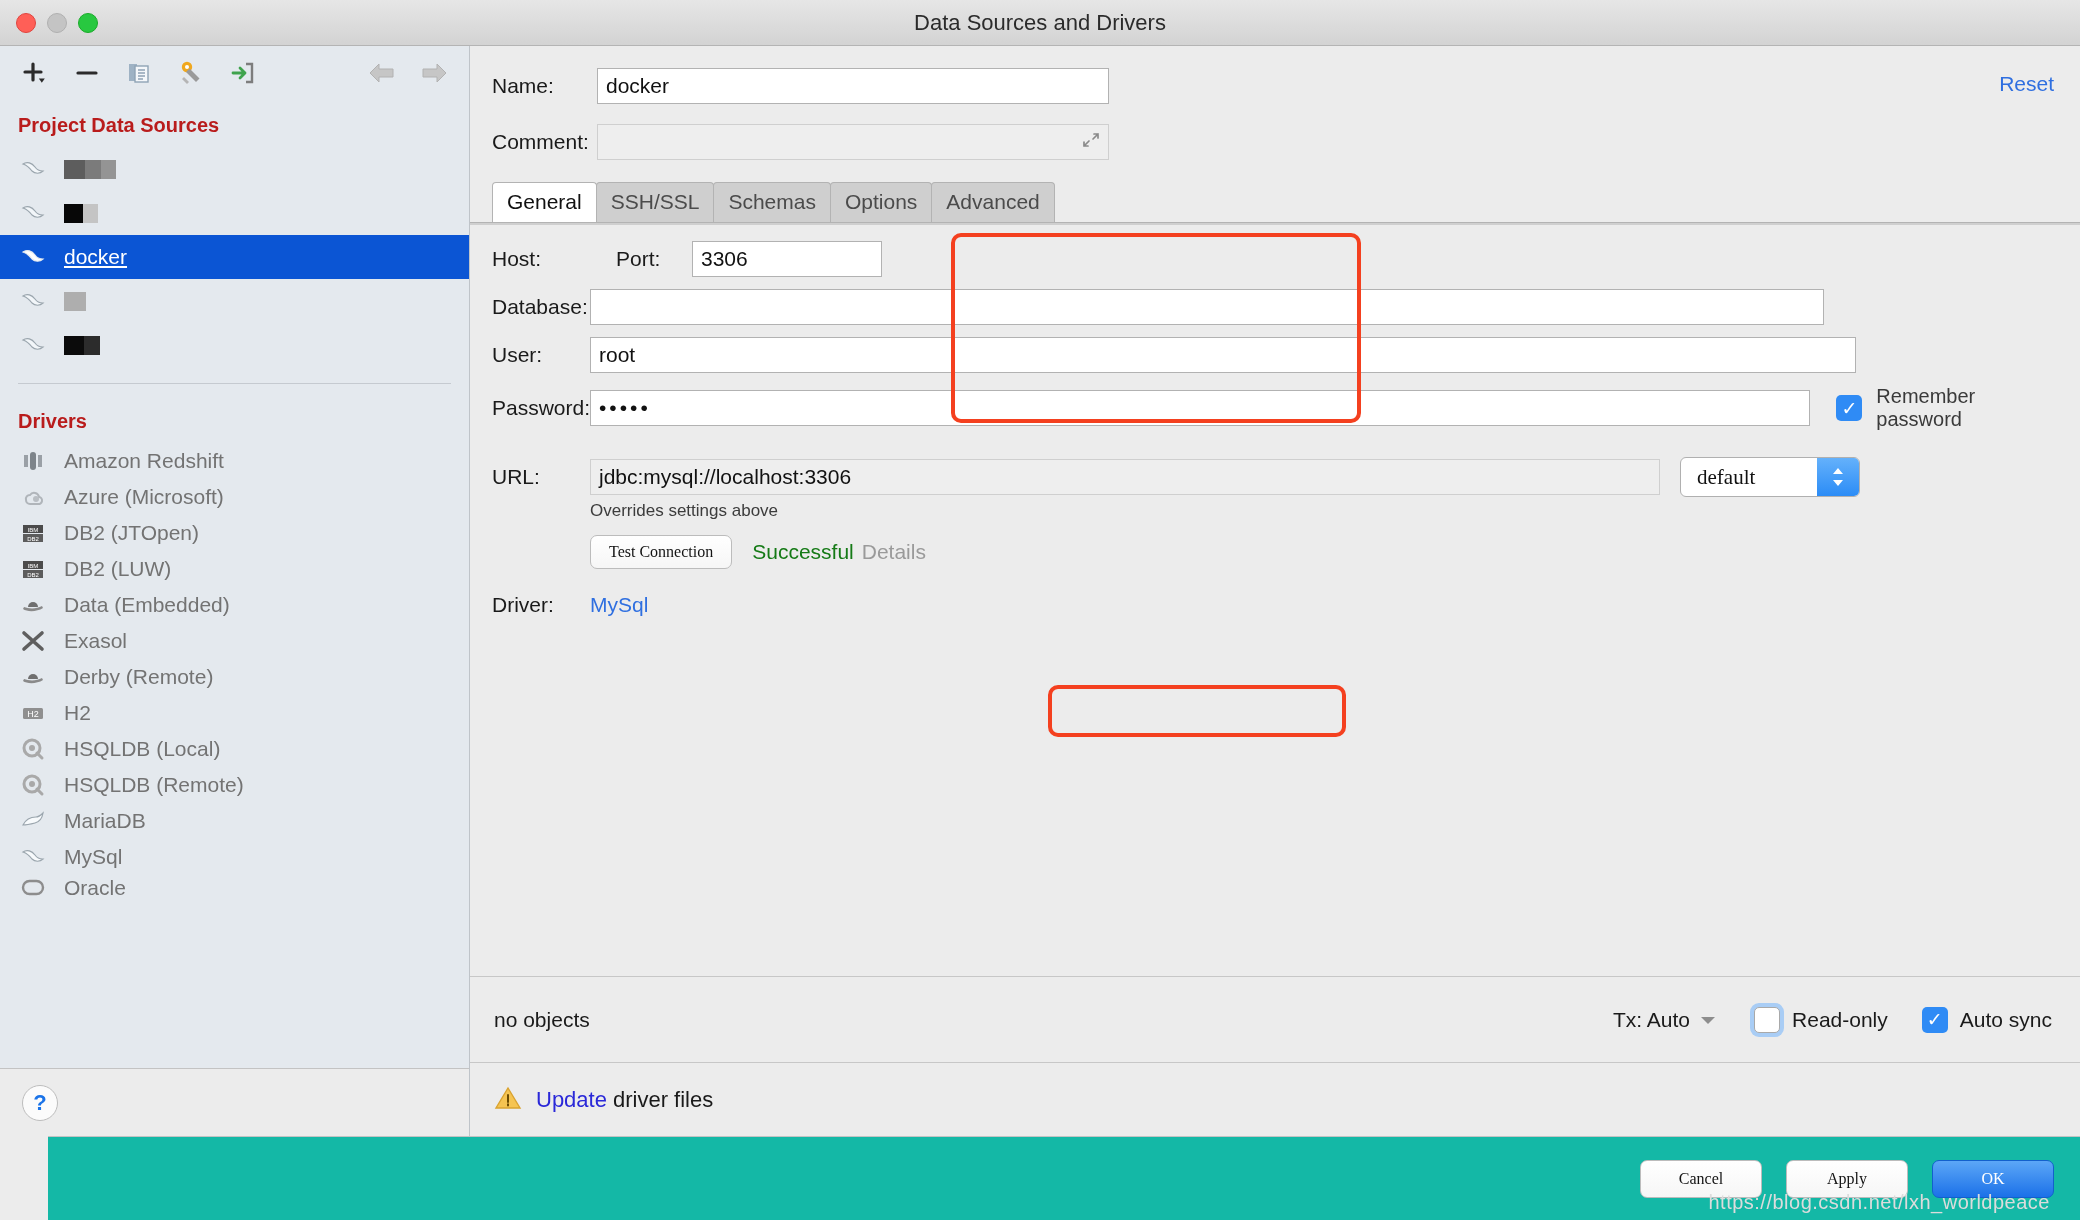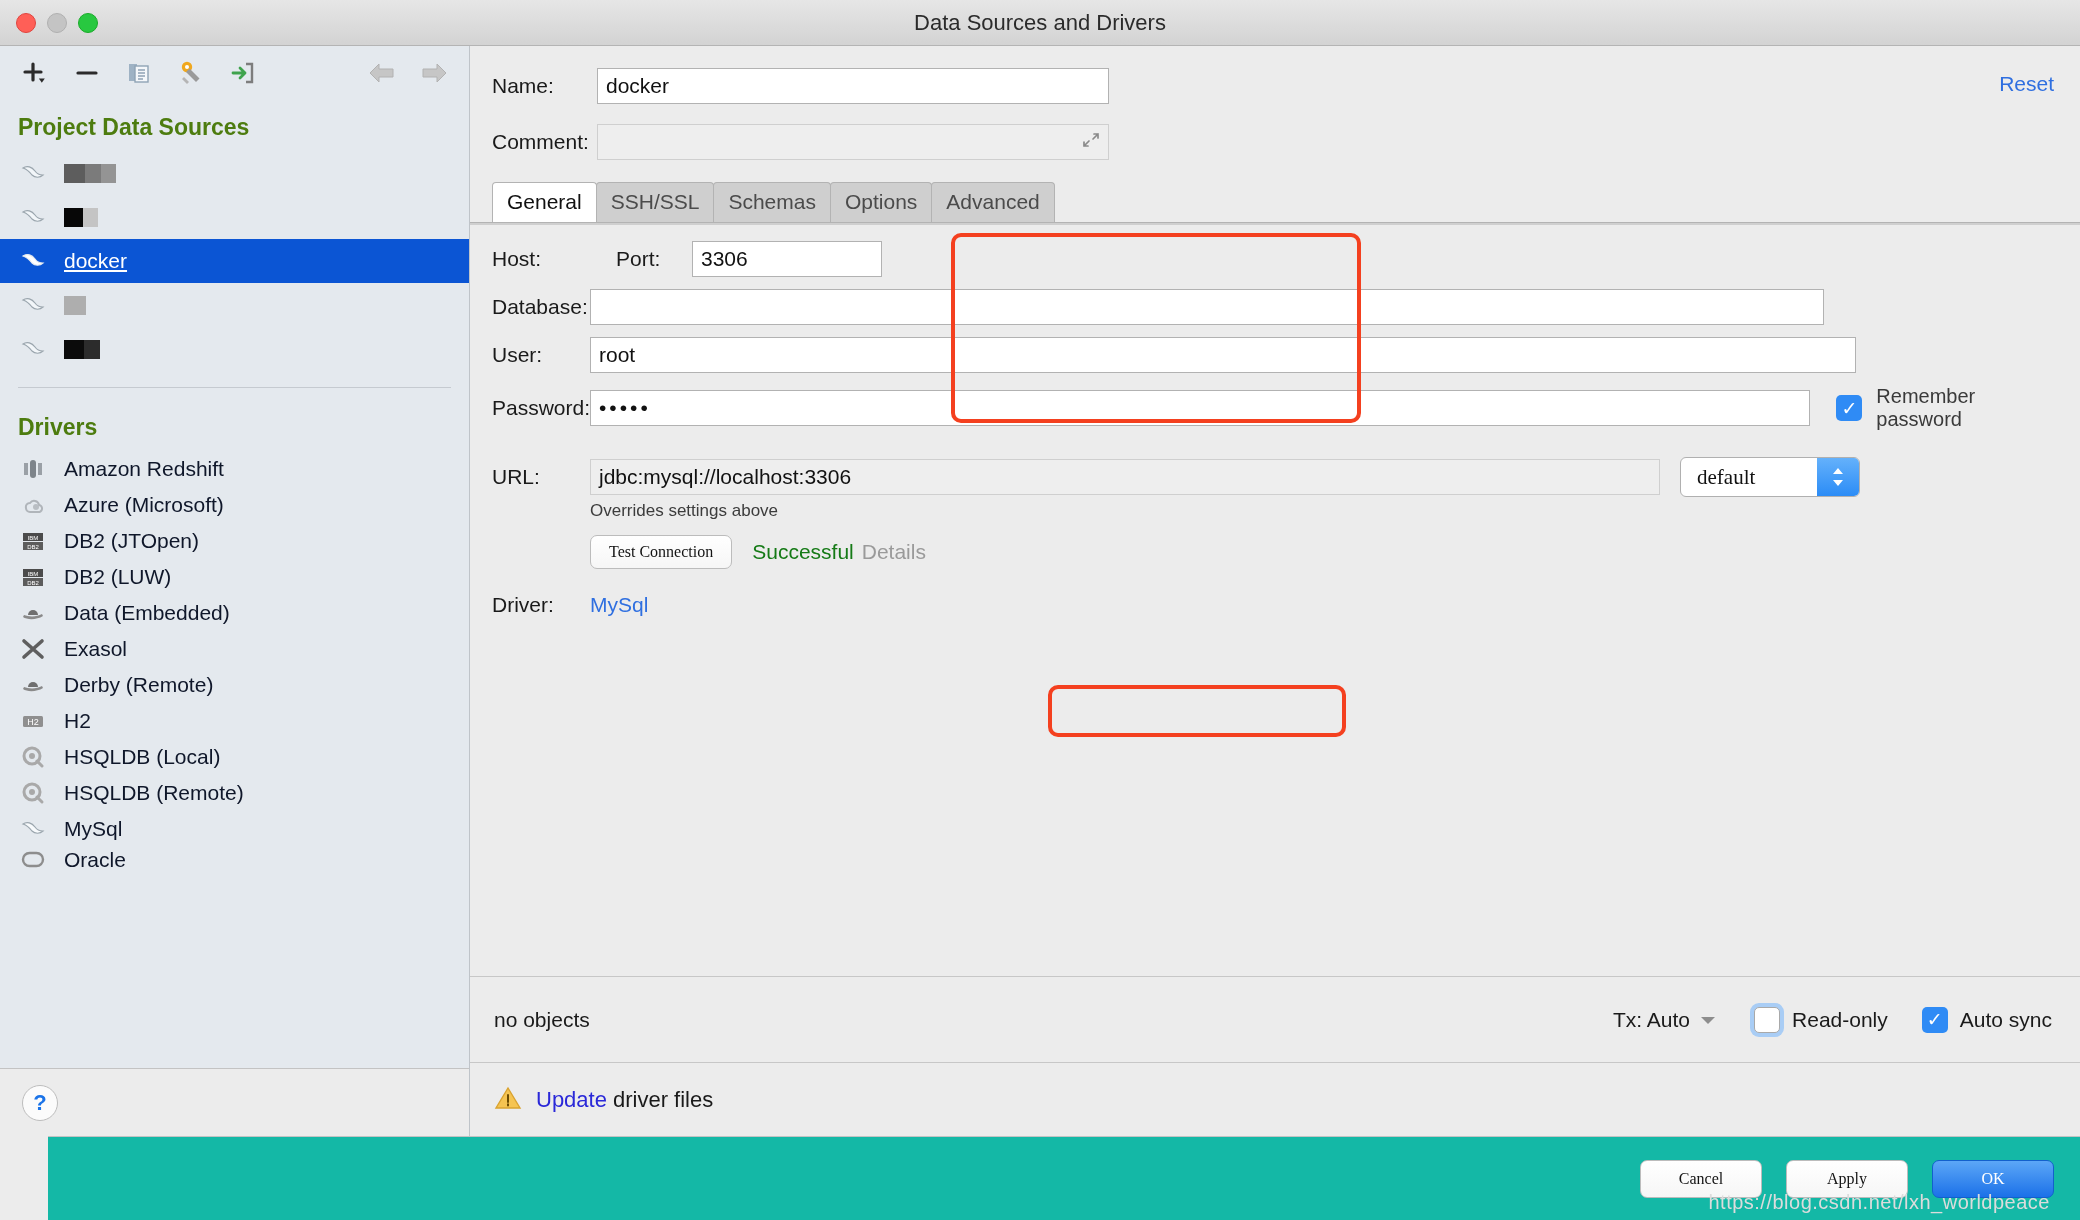--- a/index.html
+++ b/index.html
@@ -48,21 +48,21 @@
   .lefttoolbar {
     height: 54px; flex: 0 0 54px;
     display: flex; align-items: center; gap: 22px;
     padding: 0 20px;
     position: relative;
   }
   .tb-ico { width: 30px; height: 30px; display:flex; align-items:center; justify-content:center; cursor: default; }
   .tb-right { position: absolute; right: 20px; display: flex; gap: 22px; }
 
   .sec-title {
-    font-size: 23px; font-weight: bold; color: #4d7c0f;
+    font-size: 20px; font-weight: bold; color: #b91c1c;
     padding: 14px 18px 10px 18px;
   }
   .ds-list { padding-bottom: 6px; }
   .ds-row {
     height: 44px; display: flex; align-items: center; gap: 16px;
     padding: 0 18px; font-size: 21px; color: #1d1d1d;
   }
   .ds-row.selected { background: #0b55d4; color: #fff; }
   .ds-row .dsicon { width: 30px; flex: 0 0 30px; display:flex; align-items:center; justify-content:center; }
   .redact { display: inline-block; height: 19px; }
@@ -70,21 +70,21 @@
   .redact.b { width: 34px; background: linear-gradient(90deg,#070707 0 55%, #c4c4c4 55% 100%); }
   .redact.c { width: 22px; background: #aeaeae; }
   .redact.d { width: 36px; background: linear-gradient(90deg,#0b0b0b 0 55%, #2c2c2c 55% 100%); }
   .ds-name-sel { font-size: 21px; text-decoration: underline; }
 
   .divider { height: 1px; background: #c5cad0; margin: 10px 18px 0 18px; }
 
   .drv-list { flex: 1 1 auto; overflow: hidden; }
   .drv-row {
     height: 36px; display: flex; align-items: center; gap: 16px;
-    padding: 0 18px; font-size: 21px; color: #0f172a;
+    padding: 0 18px; font-size: 21px; color: #737373;
   }
   .drv-row .dvicon { width: 30px; flex: 0 0 30px; display:flex; align-items:center; justify-content:center; }
 
   .leftfooter {
     flex: 0 0 68px; height: 68px;
     background: #ececec;
     border-top: 1px solid #c3c3c3;
     display: flex; align-items: center; padding-left: 22px;
   }
   .helpbtn {
@@ -388,20 +388,28 @@
         </div>
         <div class="drv-row">
           <span class="dvicon">
             <svg width="24" height="24" viewBox="0 0 24 24">
                 <circle cx="11" cy="11" r="8" fill="none" stroke="#a9a9a9" stroke-width="3"></circle>
                 <circle cx="11" cy="11" r="3" fill="#a9a9a9"></circle>
                 <path d="M16 16l5 5" stroke="#a9a9a9" stroke-width="3" stroke-linecap="round"></path>
               </svg>
           </span>
           <span>HSQLDB (Remote)</span>
+        </div>
+        <div class="drv-row">
+          <span class="dvicon">
+            <svg width="24" height="24" viewBox="0 0 24 24">
+                <path d="M2 16c3-6 8-8 13-8 3 0 5-2 7-4-1 6-4 9-8 10-4 1-8 2-12 2z" fill="#f7fafc" stroke="#9aa5ad" stroke-width="1.2"></path>
+              </svg>
+          </span>
+          <span>MariaDB</span>
         </div>
         <div class="drv-row">
           <span class="dvicon">
             <svg width="26" height="22" viewBox="0 0 26 22">
                 <path d="M3 6c4-3 9-1 12 3 2 3 5 4 8 4-3 3-8 3-11 0C9 9 6 7 3 6z" fill="#f7fafc" stroke="#9aa5ad" stroke-width="1.2"></path>
               </svg>
           </span>
           <span>MySql</span>
         </div>
         <div class="drv-row" style="height:26px;overflow:hidden;">

